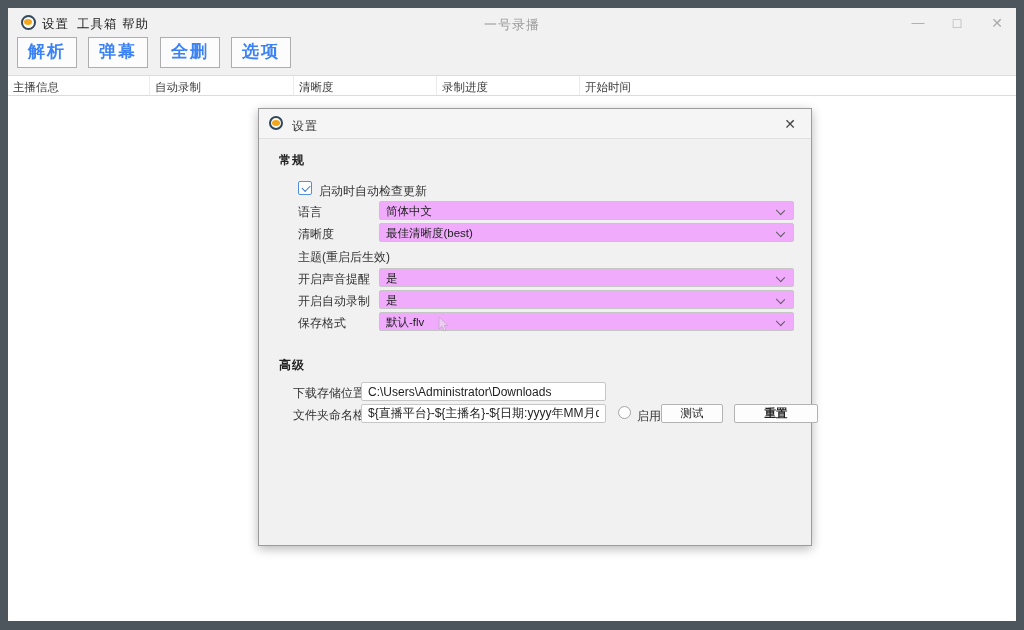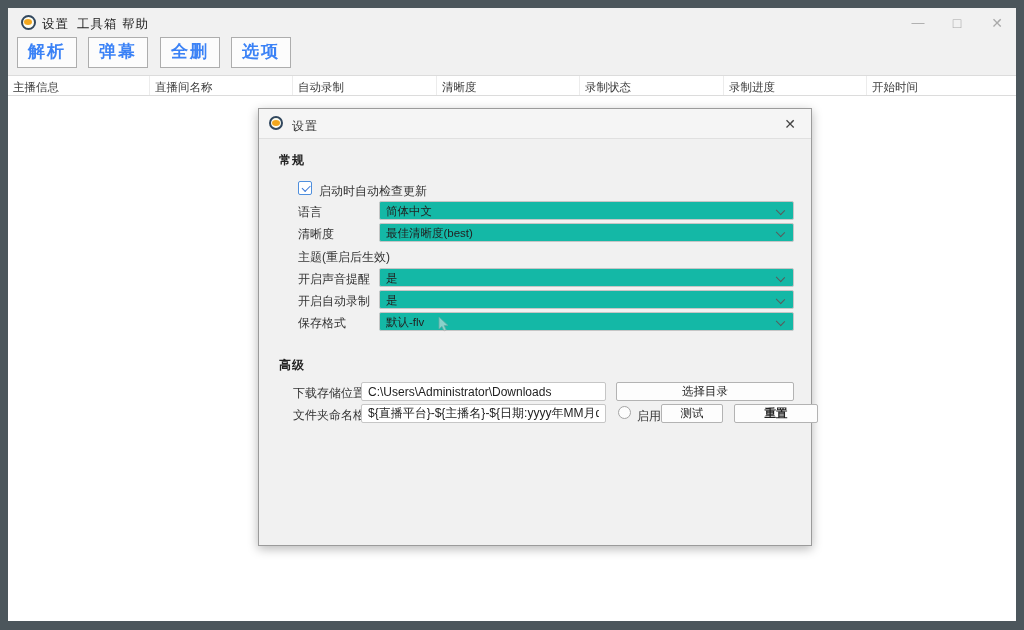--- a/index.html
+++ b/index.html
@@ -66,21 +66,21 @@
     position:absolute; left:0; top:0; width:100%; height:30px;
     border-bottom:1px solid #e0e0e0; background:#f5f5f5;
   }
   .dlg-logo { left:10px; top:7px; width:14px; height:14px; }
   .dlg-title { position:absolute; left:33px; top:9px; font-size:12px; color:#333; letter-spacing:1px; }
   .dlg-close { position:absolute; right:10px; top:5px; width:22px; height:20px; text-align:center; font-size:14px; color:#444; line-height:20px; }
   .section-title { position:absolute; left:20px; font-size:12px; font-weight:bold; color:#222; letter-spacing:1px; }
   .form-label { position:absolute; left:39px; font-size:12px; color:#333; padding-top:3px; }
   .combo {
     position:absolute; left:120px; width:415px; height:19px;
-    background:#14b8a6; border:1px solid #c6c6c6; border-radius:2px;
+    background:#f0abfc; border:1px solid #c6c6c6; border-radius:2px;
     font-size:11.5px; color:#222; padding:2px 22px 0 6px;
     white-space:nowrap; overflow:hidden;
   }
   .chevron {
     position:absolute; right:9px; top:5px; width:7px; height:7px;
     border-right:1.4px solid #5a5a5a; border-bottom:1.4px solid #5a5a5a;
     transform:rotate(45deg) scale(1,0.9);
   }
   .checkbox {
     position:absolute; left:39px; width:14px; height:14px;
@@ -114,37 +114,36 @@
 </head>
 <body>
 
 <div class="window">
 
   <div class="titlebar">
     <span class="app-logo"></span>
     <span class="menu-item" style="left:34px">设置</span>
     <span class="menu-item" style="left:69px">工具箱</span>
     <span class="menu-item" style="left:114px">帮助</span>
+    <div class="win-title">一号录播</div>
     <span class="win-ctrl" style="left:896px">—</span>
     <span class="win-ctrl" style="left:935px; font-size:14px;">□</span>
     <span class="win-ctrl" style="left:975px; font-size:14px;">✕</span>
   </div>
 
   <div class="tool-btn" style="left:9px">解析</div>
   <div class="tool-btn" style="left:80px">弹幕</div>
   <div class="tool-btn" style="left:152px">全删</div>
   <div class="tool-btn" style="left:223px">选项</div>
 
   <div class="grid-area">
     <div class="grid-header">
       <div class="grid-cell" style="width:142px">主播信息</div>
-      <div class="grid-cell" style="width:143px">直播间名称</div>
       <div class="grid-cell" style="width:144px">自动录制</div>
       <div class="grid-cell" style="width:143px">清晰度</div>
-      <div class="grid-cell" style="width:144px">录制状态</div>
       <div class="grid-cell" style="width:143px">录制进度</div>
       <div class="grid-cell" style="flex:1; border-right:none">开始时间</div>
     </div>
   </div>
 
   <div class="dialog">
     <div class="dlg-titlebar">
       <span class="dlg-logo"></span>
       <span class="dlg-title">设置</span>
       <span class="dlg-close">✕</span>
@@ -184,21 +183,20 @@
     <div class="form-label" style="top:203px">保存格式</div>
     <div class="combo" style="top:203px">
       <span>默认-flv</span>
       <span class="chevron"></span>
     </div>
 
     <div class="section-title" style="top:248px">高级</div>
 
     <div class="adv-label" style="top:273px">下载存储位置</div>
     <input class="text-input" style="top: 273px;" value="C:\Users\Administrator\Downloads">
-    <div class="dlg-btn" style="top:273px; left:357px; width:178px;">选择目录</div>
 
     <div class="adv-label" style="top:295px">文件夹命名格式</div>
     <input class="text-input" style="top: 295px;" value="${直播平台}-${主播名}-${日期:yyyy年MM月dd日}">
     <span class="radio" style="top:297px"></span>
     <span class="radio-label" style="top:297px">启用</span>
     <div class="dlg-btn" style="top:295px; left:402px; width:62px;">测试</div>
     <div class="dlg-btn" style="top:295px; left:475px; width:84px;font-weight:bold;">重置</div>
   </div>
 
   <svg class="cursor-icon" width="12" height="16" viewBox="0 0 12 16">

